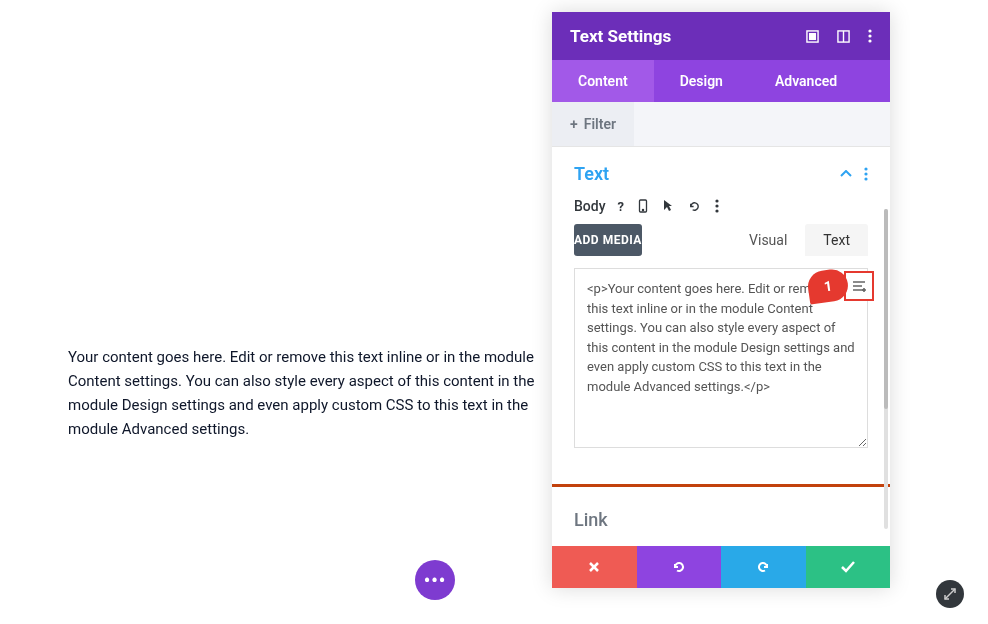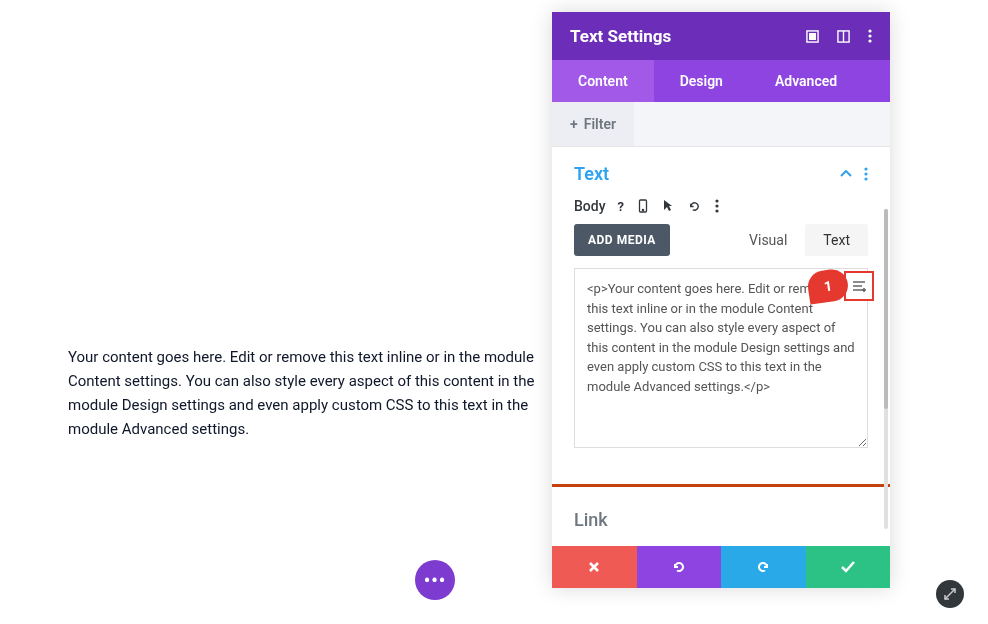--- a/index.html
+++ b/index.html
@@ -154,21 +154,21 @@
     }
     .add-media-row {
       display: flex;
       align-items: center;
       justify-content: space-between;
       margin-bottom: 12px;
     }
     .add-media-btn {
       background: #4c5866;
       color: #fff;
-      padding: 9px 14px;
+      padding: 9px 0;
       border-radius: 3px;
       font-size: 12px;
       font-weight: 700;
       letter-spacing: 0.5px;
       cursor: pointer;
     }
     .editor-tabs {
       display: flex;
     }
     .editor-tab {

